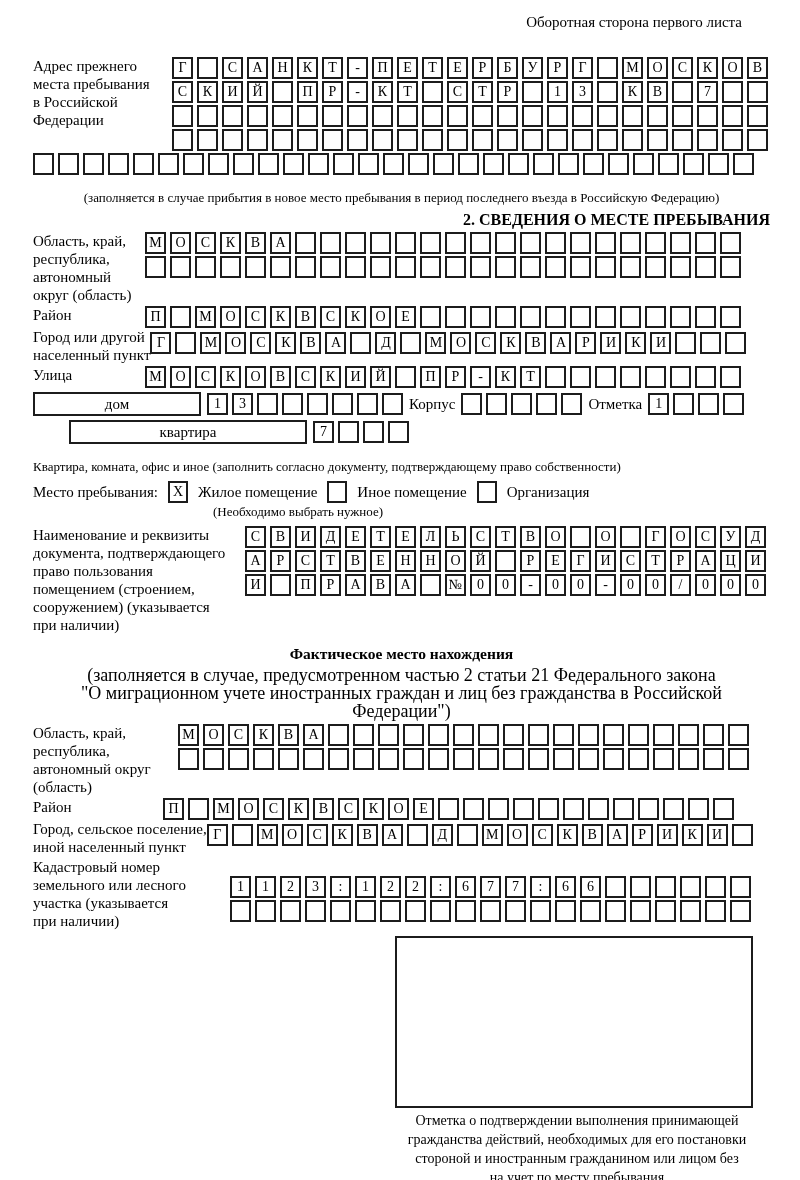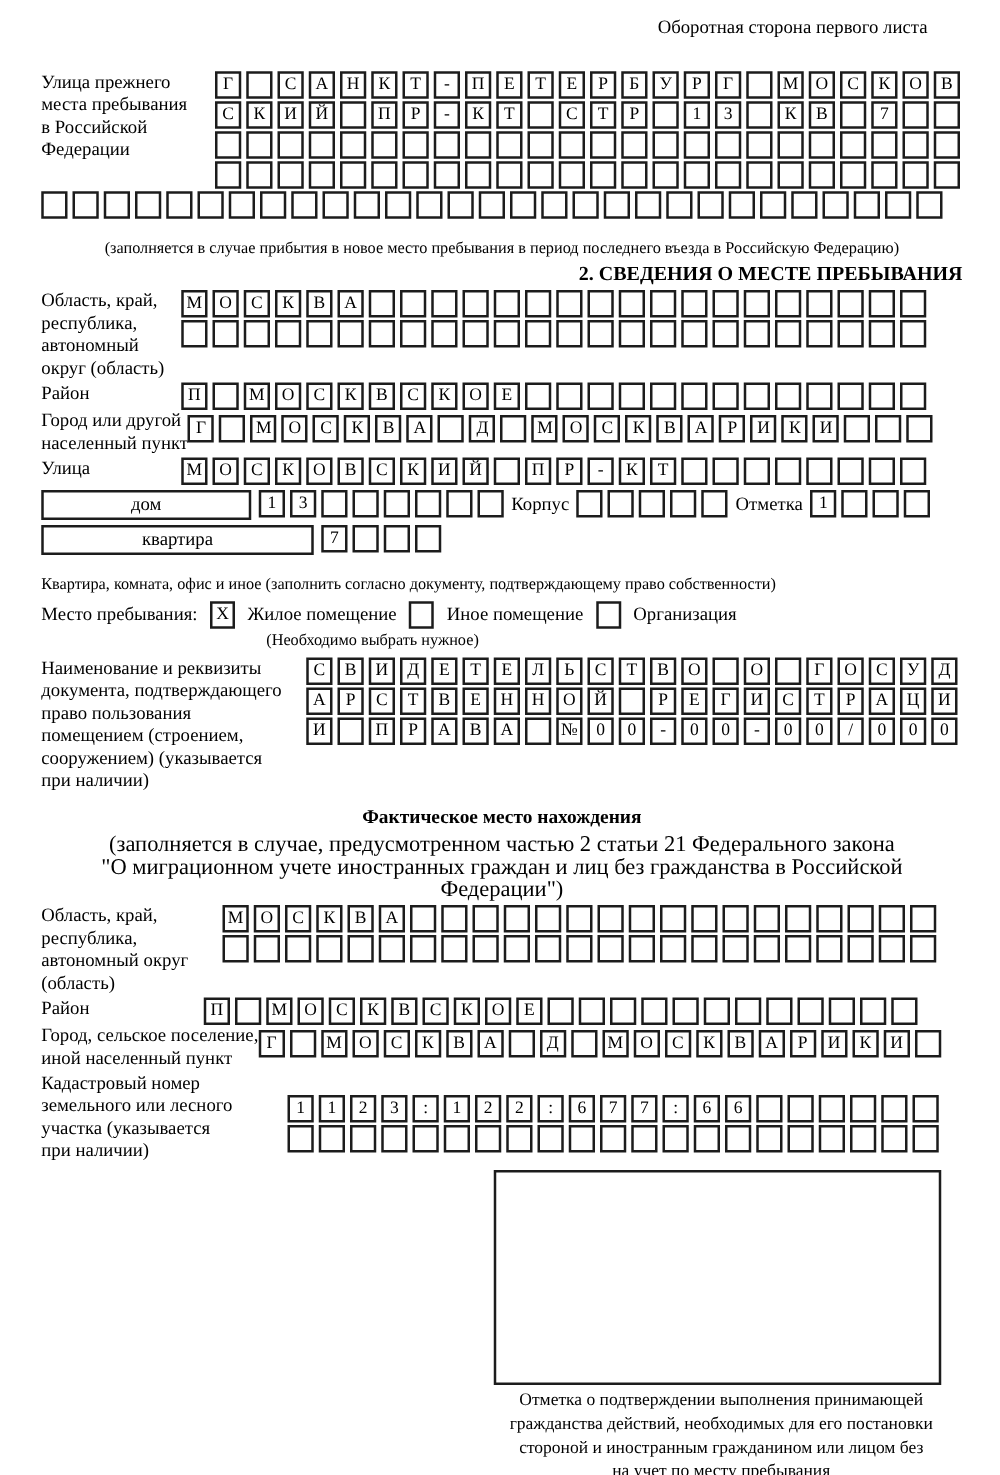--- a/index.html
+++ b/index.html
@@ -33,22 +33,22 @@
   .center { text-align:center; }
   .sec-title { text-align:right; font-weight:bold; font-size:16px; line-height:20px; margin-top:4px; }
 
   .mt2{margin-top:2px;} .mt3{margin-top:3px;} .mt4{margin-top:4px;}
   .mt6{margin-top:6px;} .mt26{margin-top:26px;}
 
   .labelbox {
     border:2px solid #1c1c1c; height:24px; line-height:20px;
     text-align:center; font-size:15px; margin-right:6px; flex:0 0 auto;
   }
-  .bw168{width:168px;} .bw218{width:218px;}
-  .domrow { display:flex; align-items:flex-start; margin-top:4px; }
+  .bw168{width:168px;} .bw218{width:238px;margin-left:36px;}
+  .domrow { display:flex; align-items:center; margin-top:4px; }
   .inl-lbl { font-size:15px; line-height:24px; margin:0 6px 0 2px; white-space:nowrap; }
 
   .mestorow { display:flex; align-items:center; margin-top:6px; font-size:15px; height:22px; }
   .cbox {
     display:inline-block; width:20px; height:22px; border:2px solid #1c1c1c;
     text-align:center; font-size:14px; line-height:18px; margin:0 10px;
   }
   .note { font-size:13px; line-height:17px; margin-left:180px; }
 
   .fact-title { text-align:center; font-weight:bold; font-size:15.5px; line-height:20px; margin-top:10px; }
@@ -60,21 +60,21 @@
 </style>
 </head>
 <body>
 
 <div class="page">
 
   <div class="hdr">Оборотная сторона первого листа</div>
 
   <div class="group mt26">
     <div class="lbl w139">
-        <div class="lline">Улица прежнего</div>
+        <div class="lline">Адрес прежнего</div>
         <div class="lline">места пребывания</div>
         <div class="lline">в Российской</div>
         <div class="lline">Федерации</div>
       </div>
     <div class="rows">
       <div class="cellrow">
           <span class="cell">Г</span>
           <span class="cell"></span>
           <span class="cell">С</span>
           <span class="cell">А</span>

